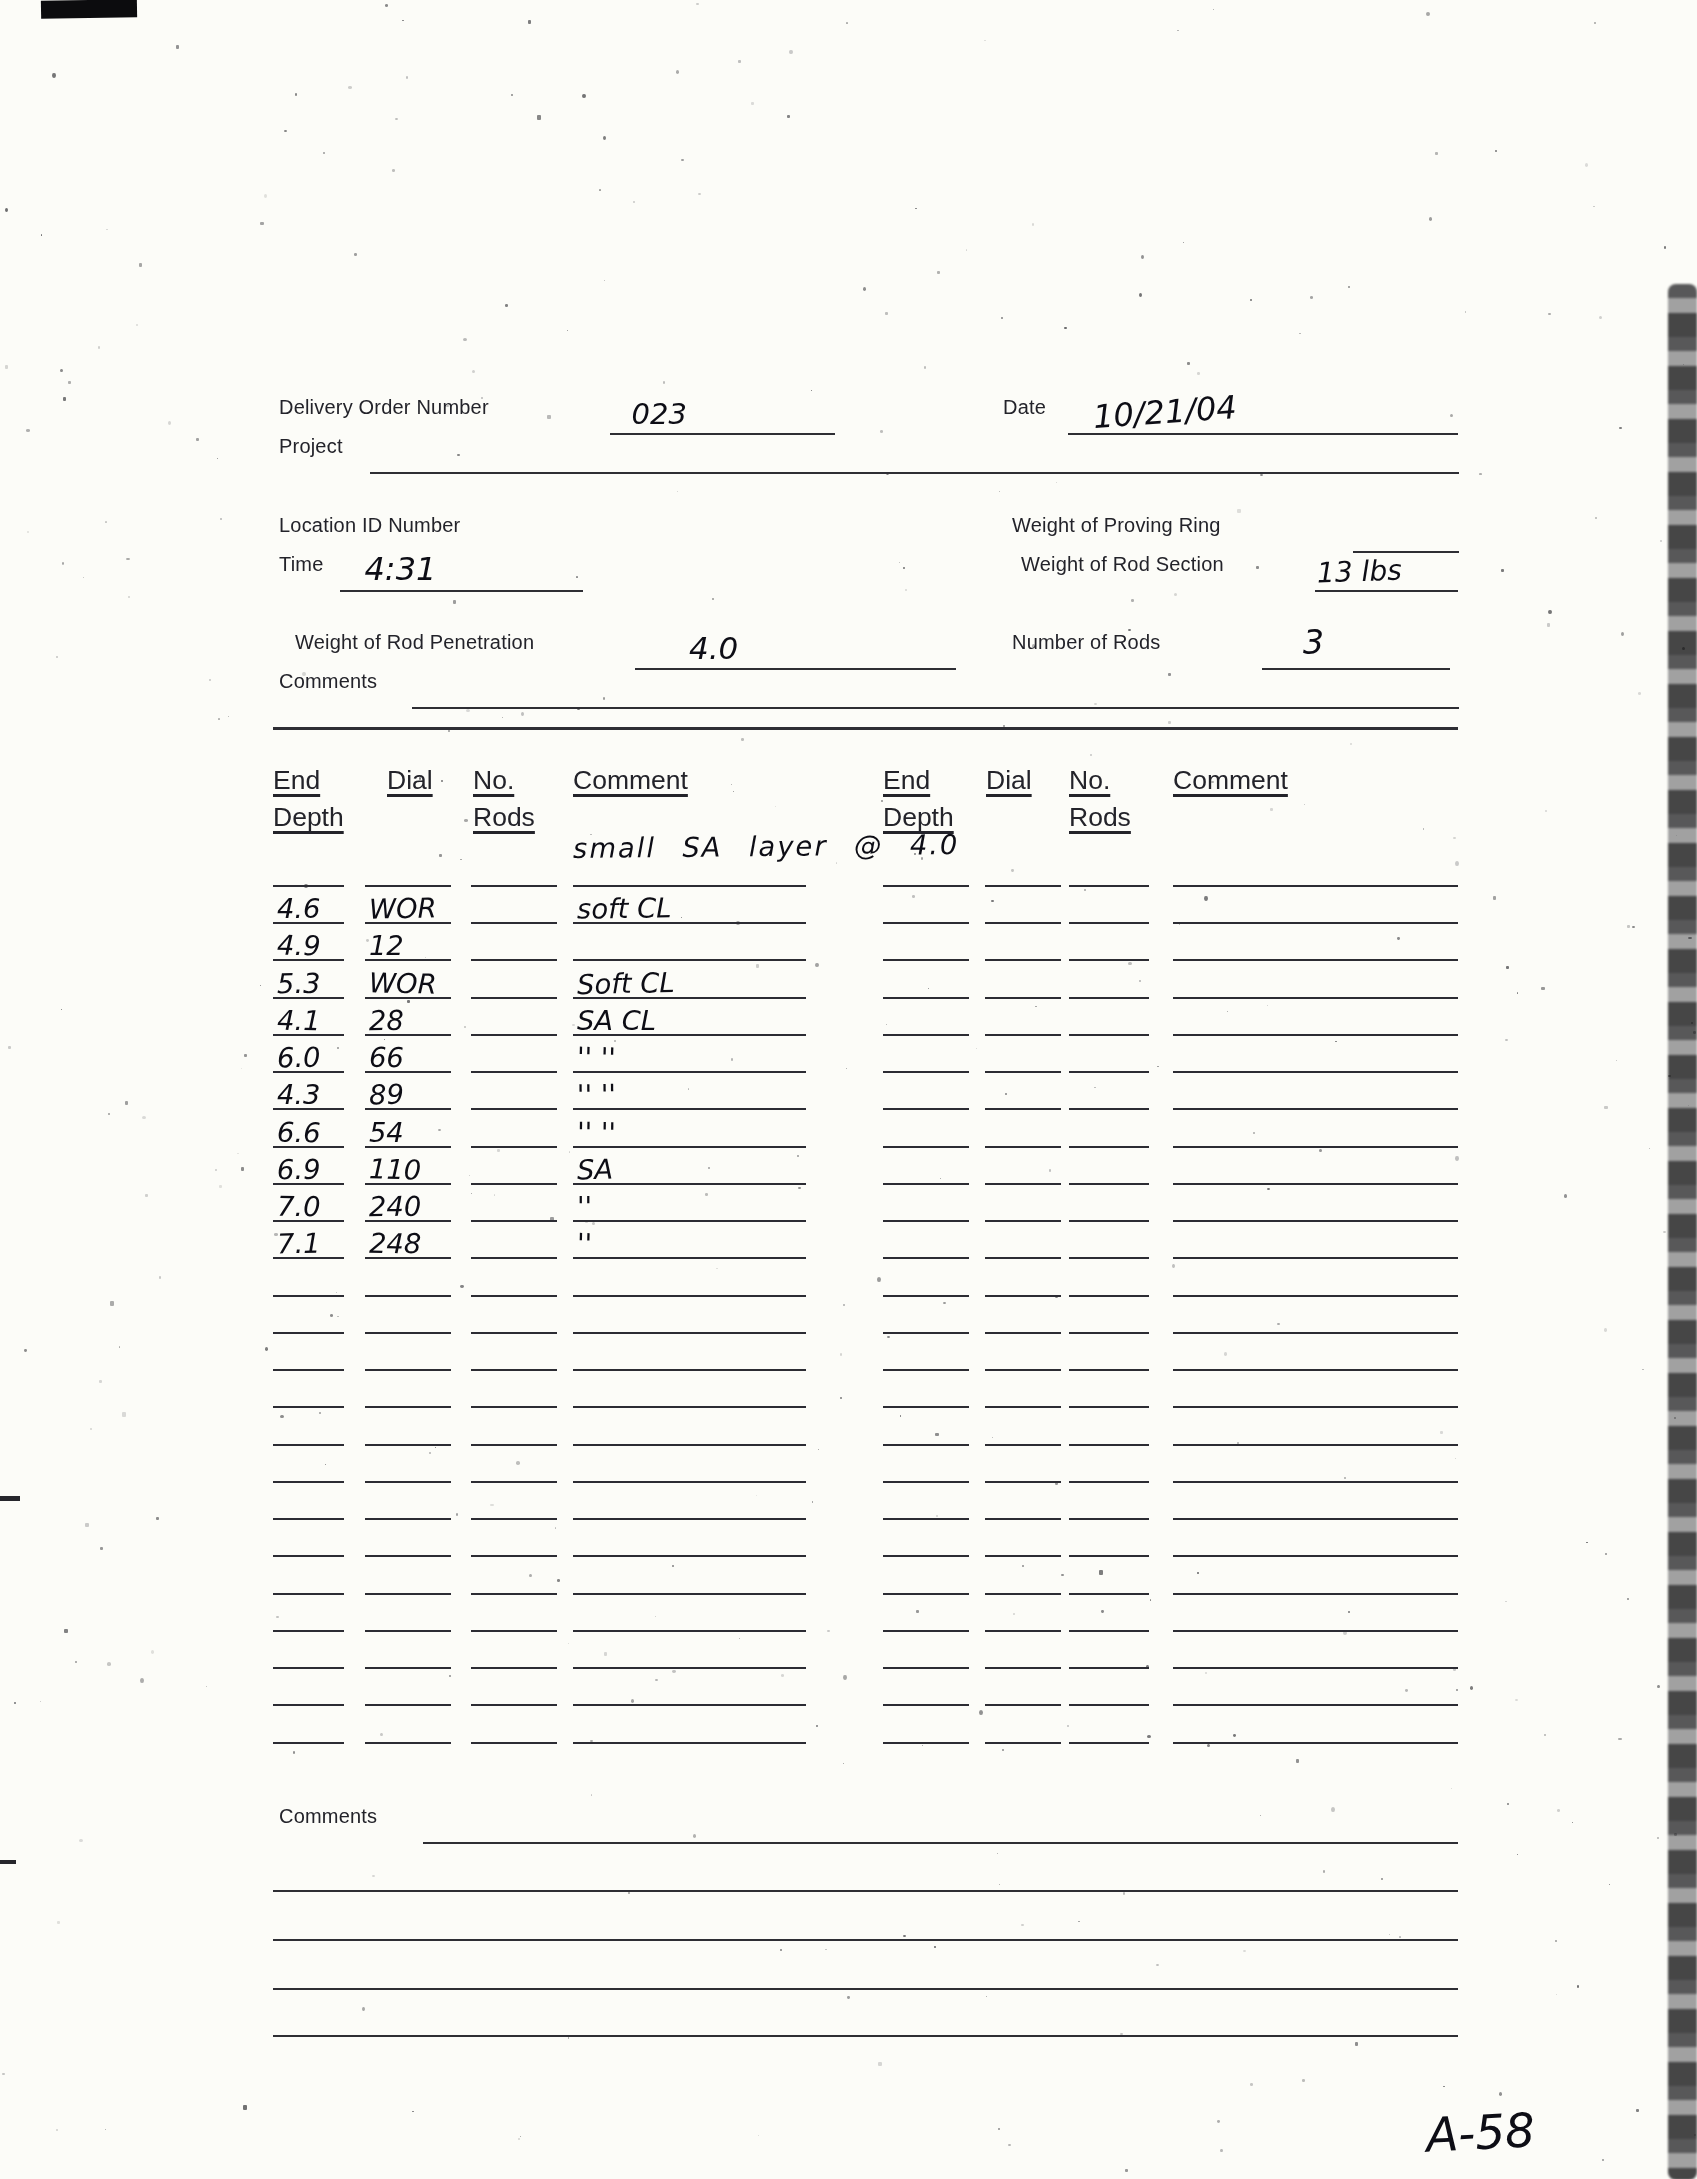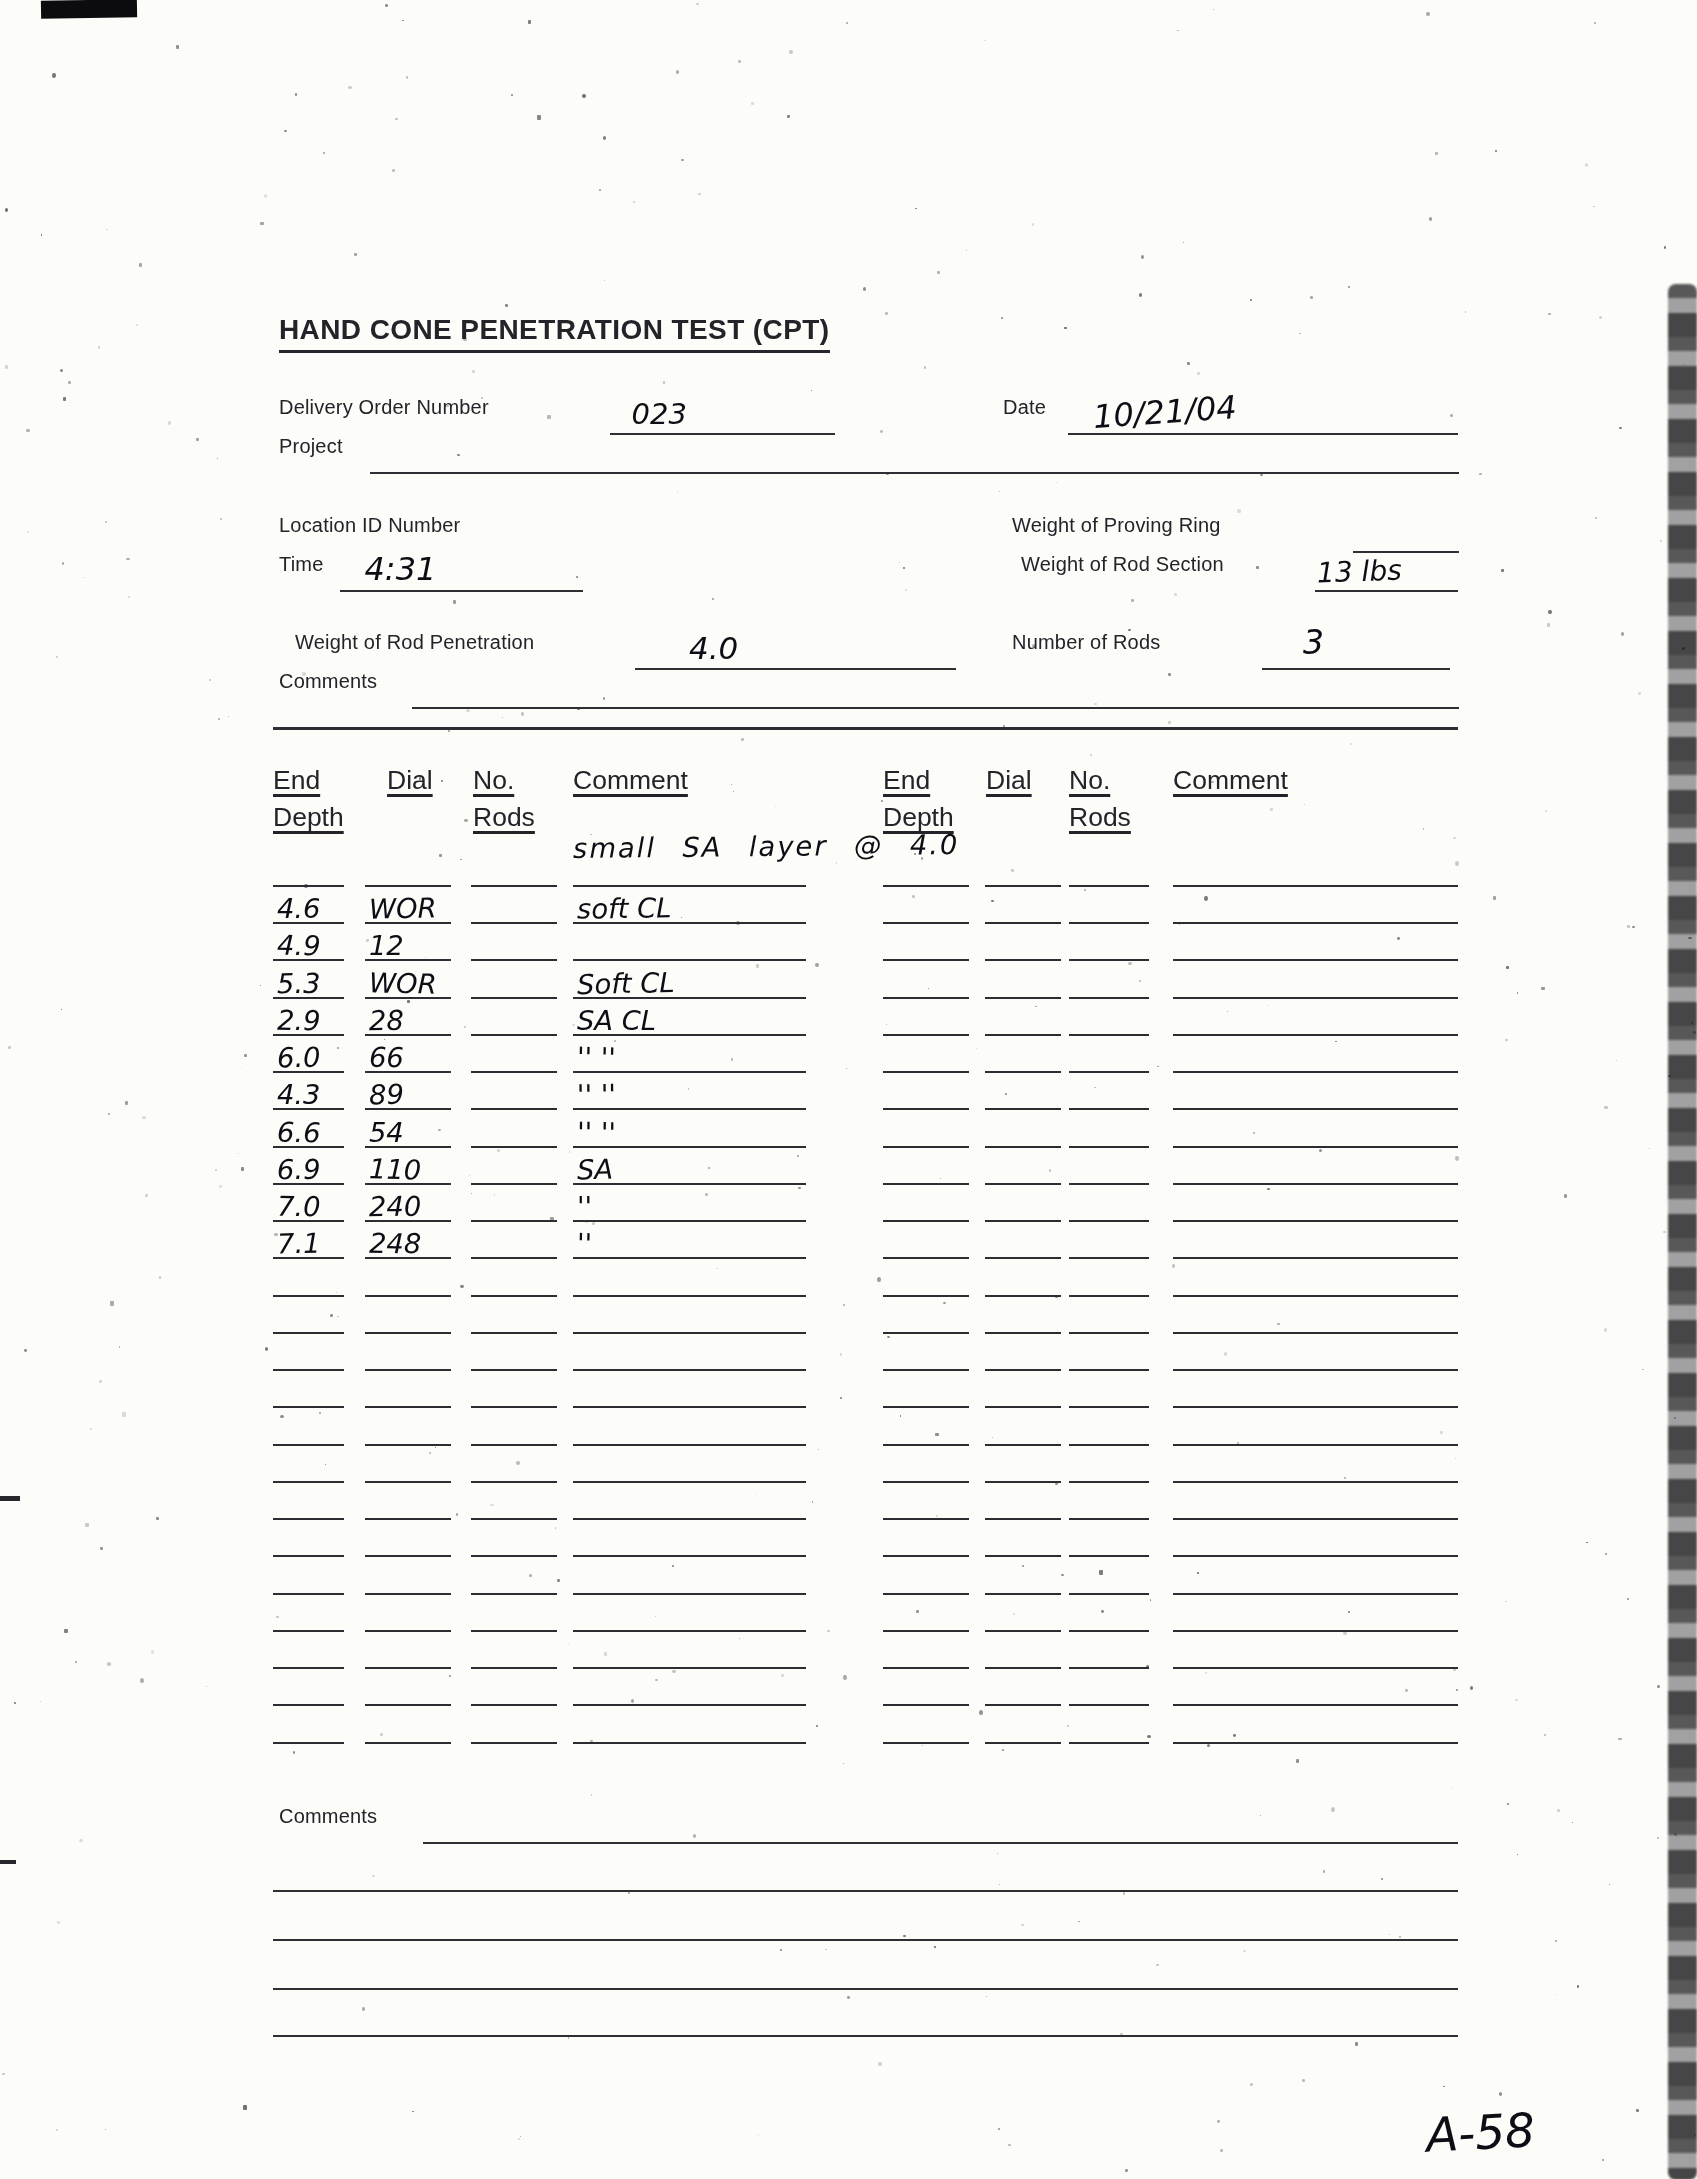--- a/index.html
+++ b/index.html
@@ -462,21 +462,20 @@
       <div style="position: absolute; left: 1128px; top: 962px; width: 3.5px; height: 3.3px; background: rgb(21, 21, 26); opacity: 0.27; border-radius: 50%;"></div>
       <div style="position: absolute; left: 1323px; top: 1870px; width: 1.9px; height: 2.5px; background: rgb(21, 21, 26); opacity: 0.34; border-radius: 1px;"></div>
       <div style="position: absolute; left: 676px; top: 70px; width: 3.3px; height: 3.8px; background: rgb(21, 21, 26); opacity: 0.35; border-radius: 50%;"></div>
       <div style="position: absolute; left: 789px; top: 50px; width: 3.5px; height: 4.4px; background: rgb(21, 21, 26); opacity: 0.21; border-radius: 50%;"></div>
     </div>
   <div class="corner"></div>
   <div class="band"></div>
   <div class="dash" style="left:0;top:1496px;width:19.6px;height:4.9px;"></div>
   <div class="dash" style="left:0;top:1860px;width:15.7px;height:3.9px;"></div>
 
-  <h1 class="title">HAND CONE PENETRATION TEST  (CPT)</h1>
 
   <span class="lbl" style="left:279px;top:396px;">Delivery Order Number</span>
   <span class="blank" style="left:610px;top:396px;width:225px;">
     <span class="hw fieldhw" style="left:21.6px;">023</span>
   </span>
   <span class="lbl" style="left:1003px;top:396px;">Date</span>
   <span class="blank" style="left:1068px;top:396px;width:390px;">
     <span class="hw fieldhw" style="left:24.5px;font-size:32px;transform:rotate(-4deg);">10/21/04</span>
   </span>
 
@@ -583,21 +582,21 @@
         <div class="tcell" style="left: 300px; width: 233px;">
           <span class="hw cellhw" style="transform: rotate(-1.4deg);">Soft CL</span>
         </div>
         <div class="tcell" style="left: 610px; width: 86px;"></div>
         <div class="tcell" style="left: 712px; width: 76px;"></div>
         <div class="tcell" style="left: 796px; width: 80px;"></div>
         <div class="tcell" style="left: 900px; width: 285px;"></div>
       </div>
       <div class="trow" style="top: 149px;">
         <div class="tcell" style="left: 0px; width: 71px;">
-          <span class="hw cellhw" style="transform: rotate(0.7deg);">2.9</span>
+          <span class="hw cellhw" style="transform: rotate(0.7deg);">4.1</span>
         </div>
         <div class="tcell" style="left: 92px; width: 86px;">
           <span class="hw cellhw" style="transform: rotate(-0.7deg);">28</span>
         </div>
         <div class="tcell" style="left: 198px; width: 86px;"></div>
         <div class="tcell" style="left: 300px; width: 233px;">
           <span class="hw cellhw" style="transform: rotate(0deg);">SA CL</span>
         </div>
         <div class="tcell" style="left: 610px; width: 86px;"></div>
         <div class="tcell" style="left: 712px; width: 76px;"></div>

